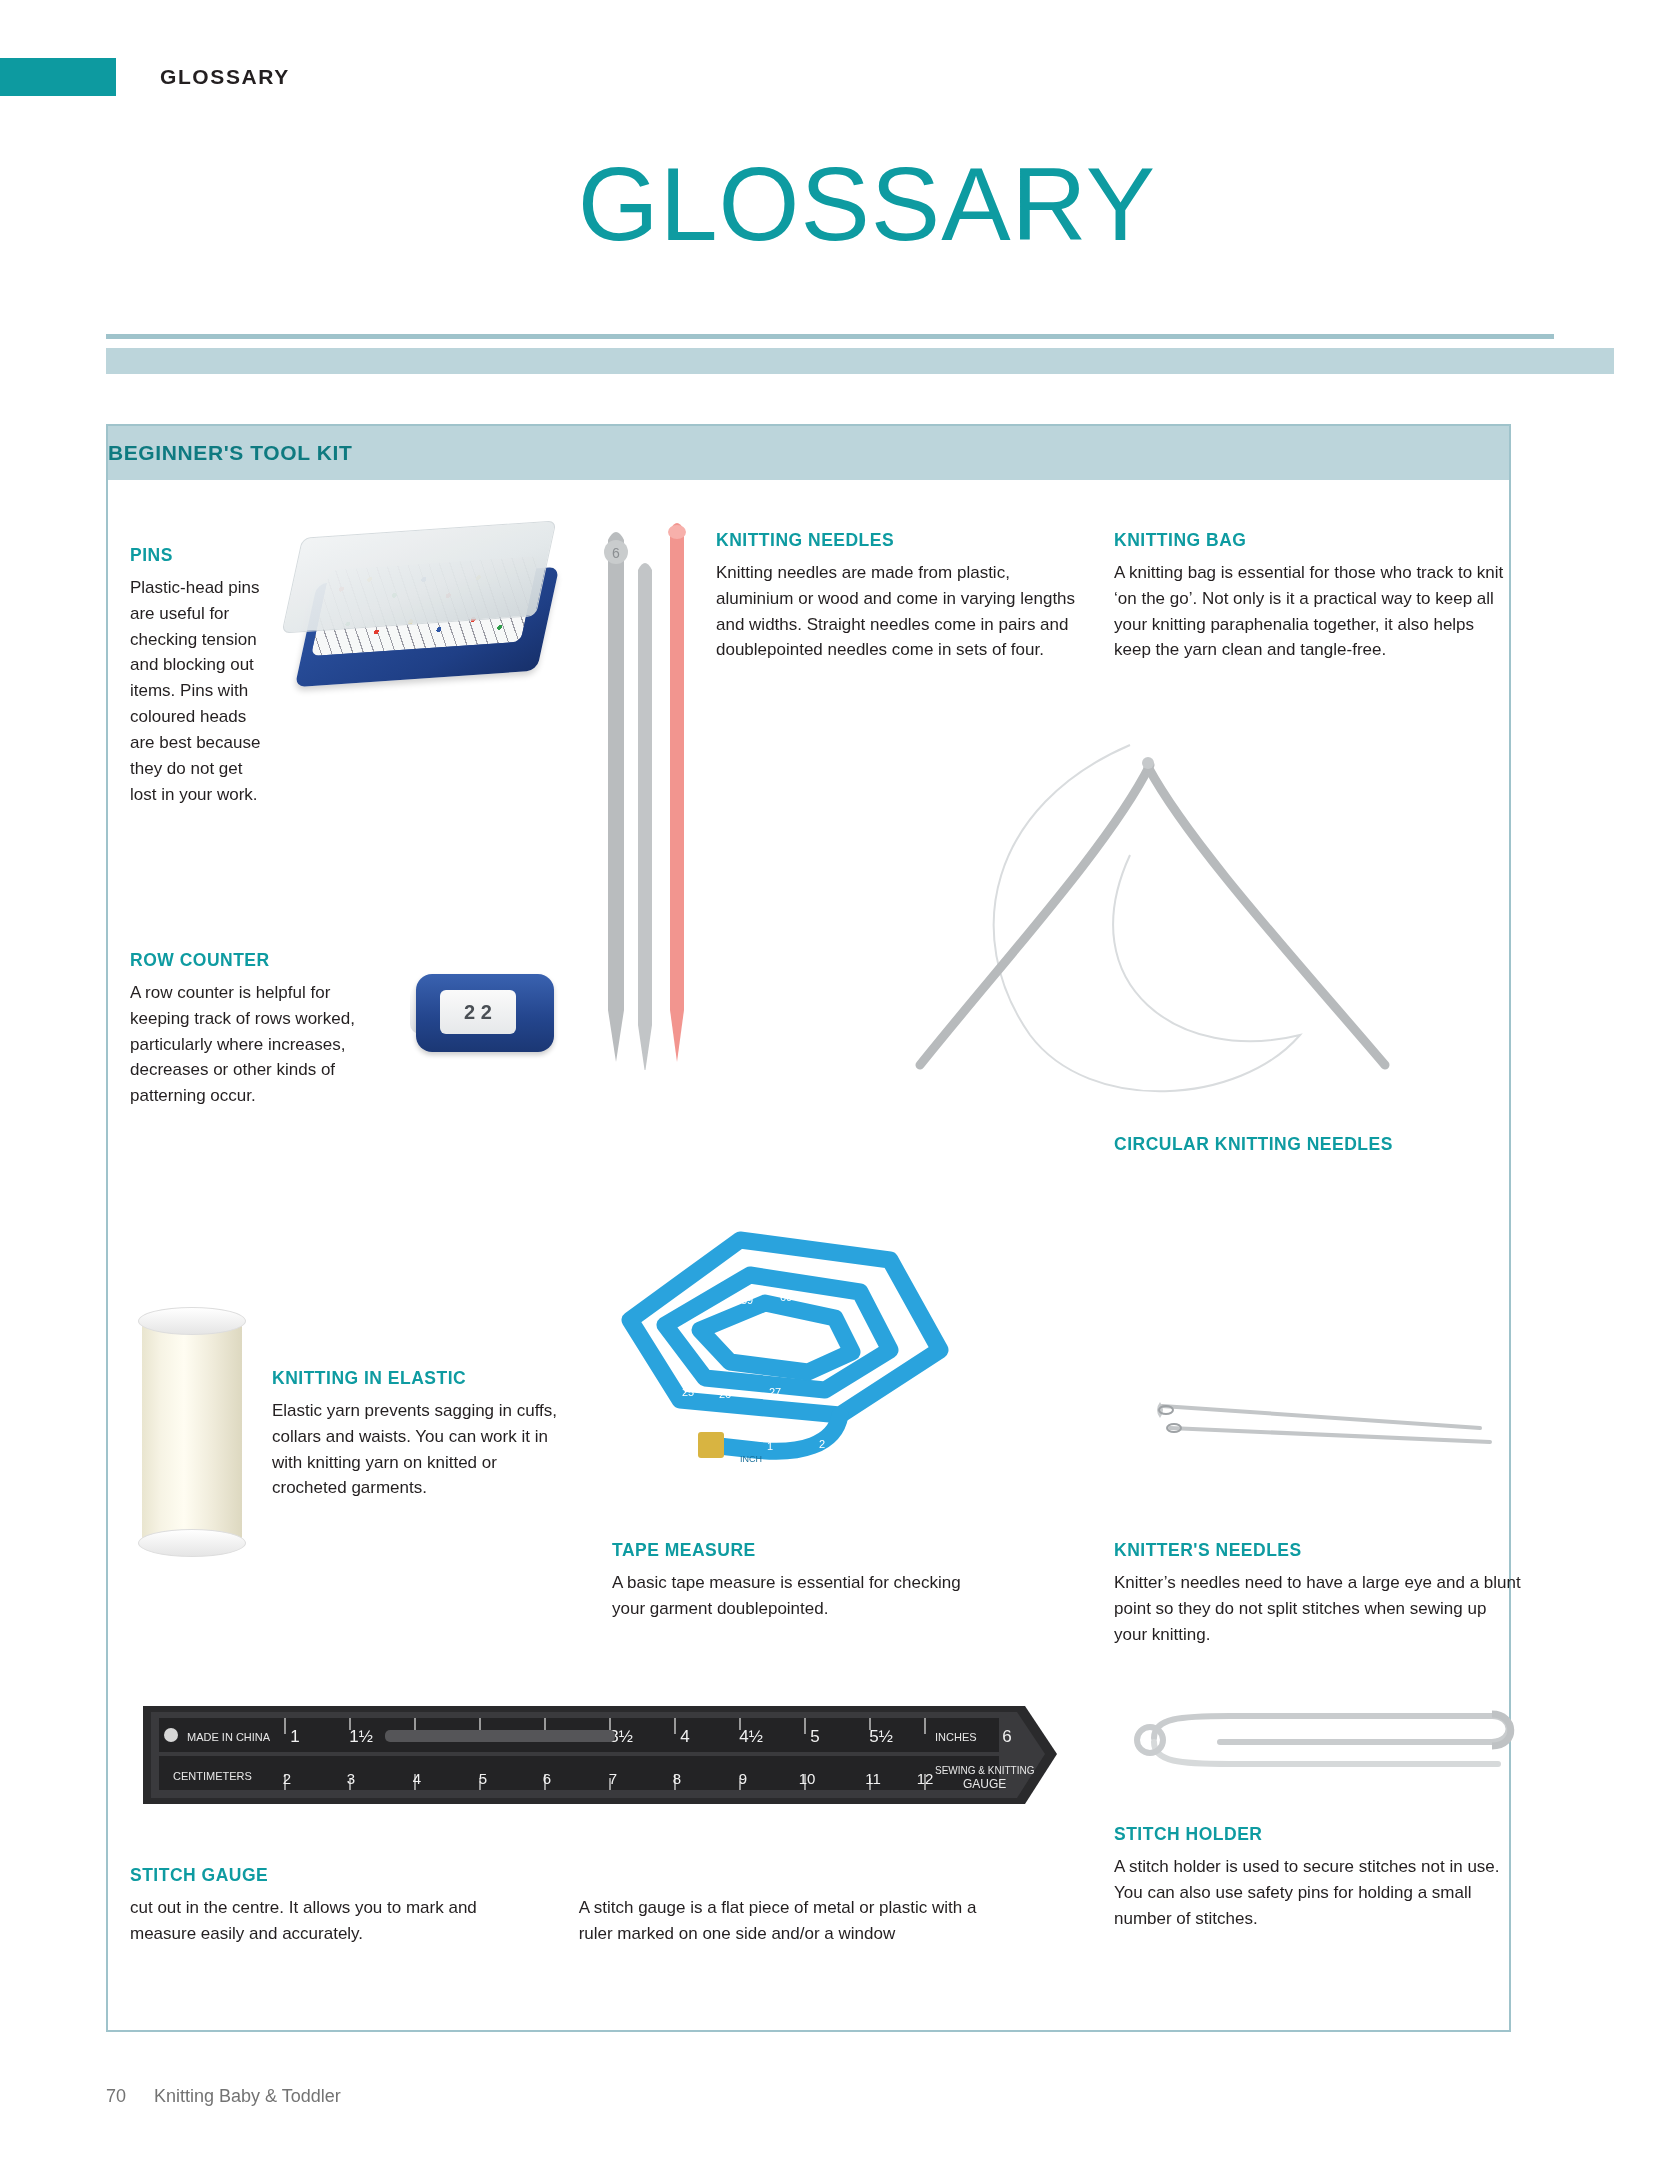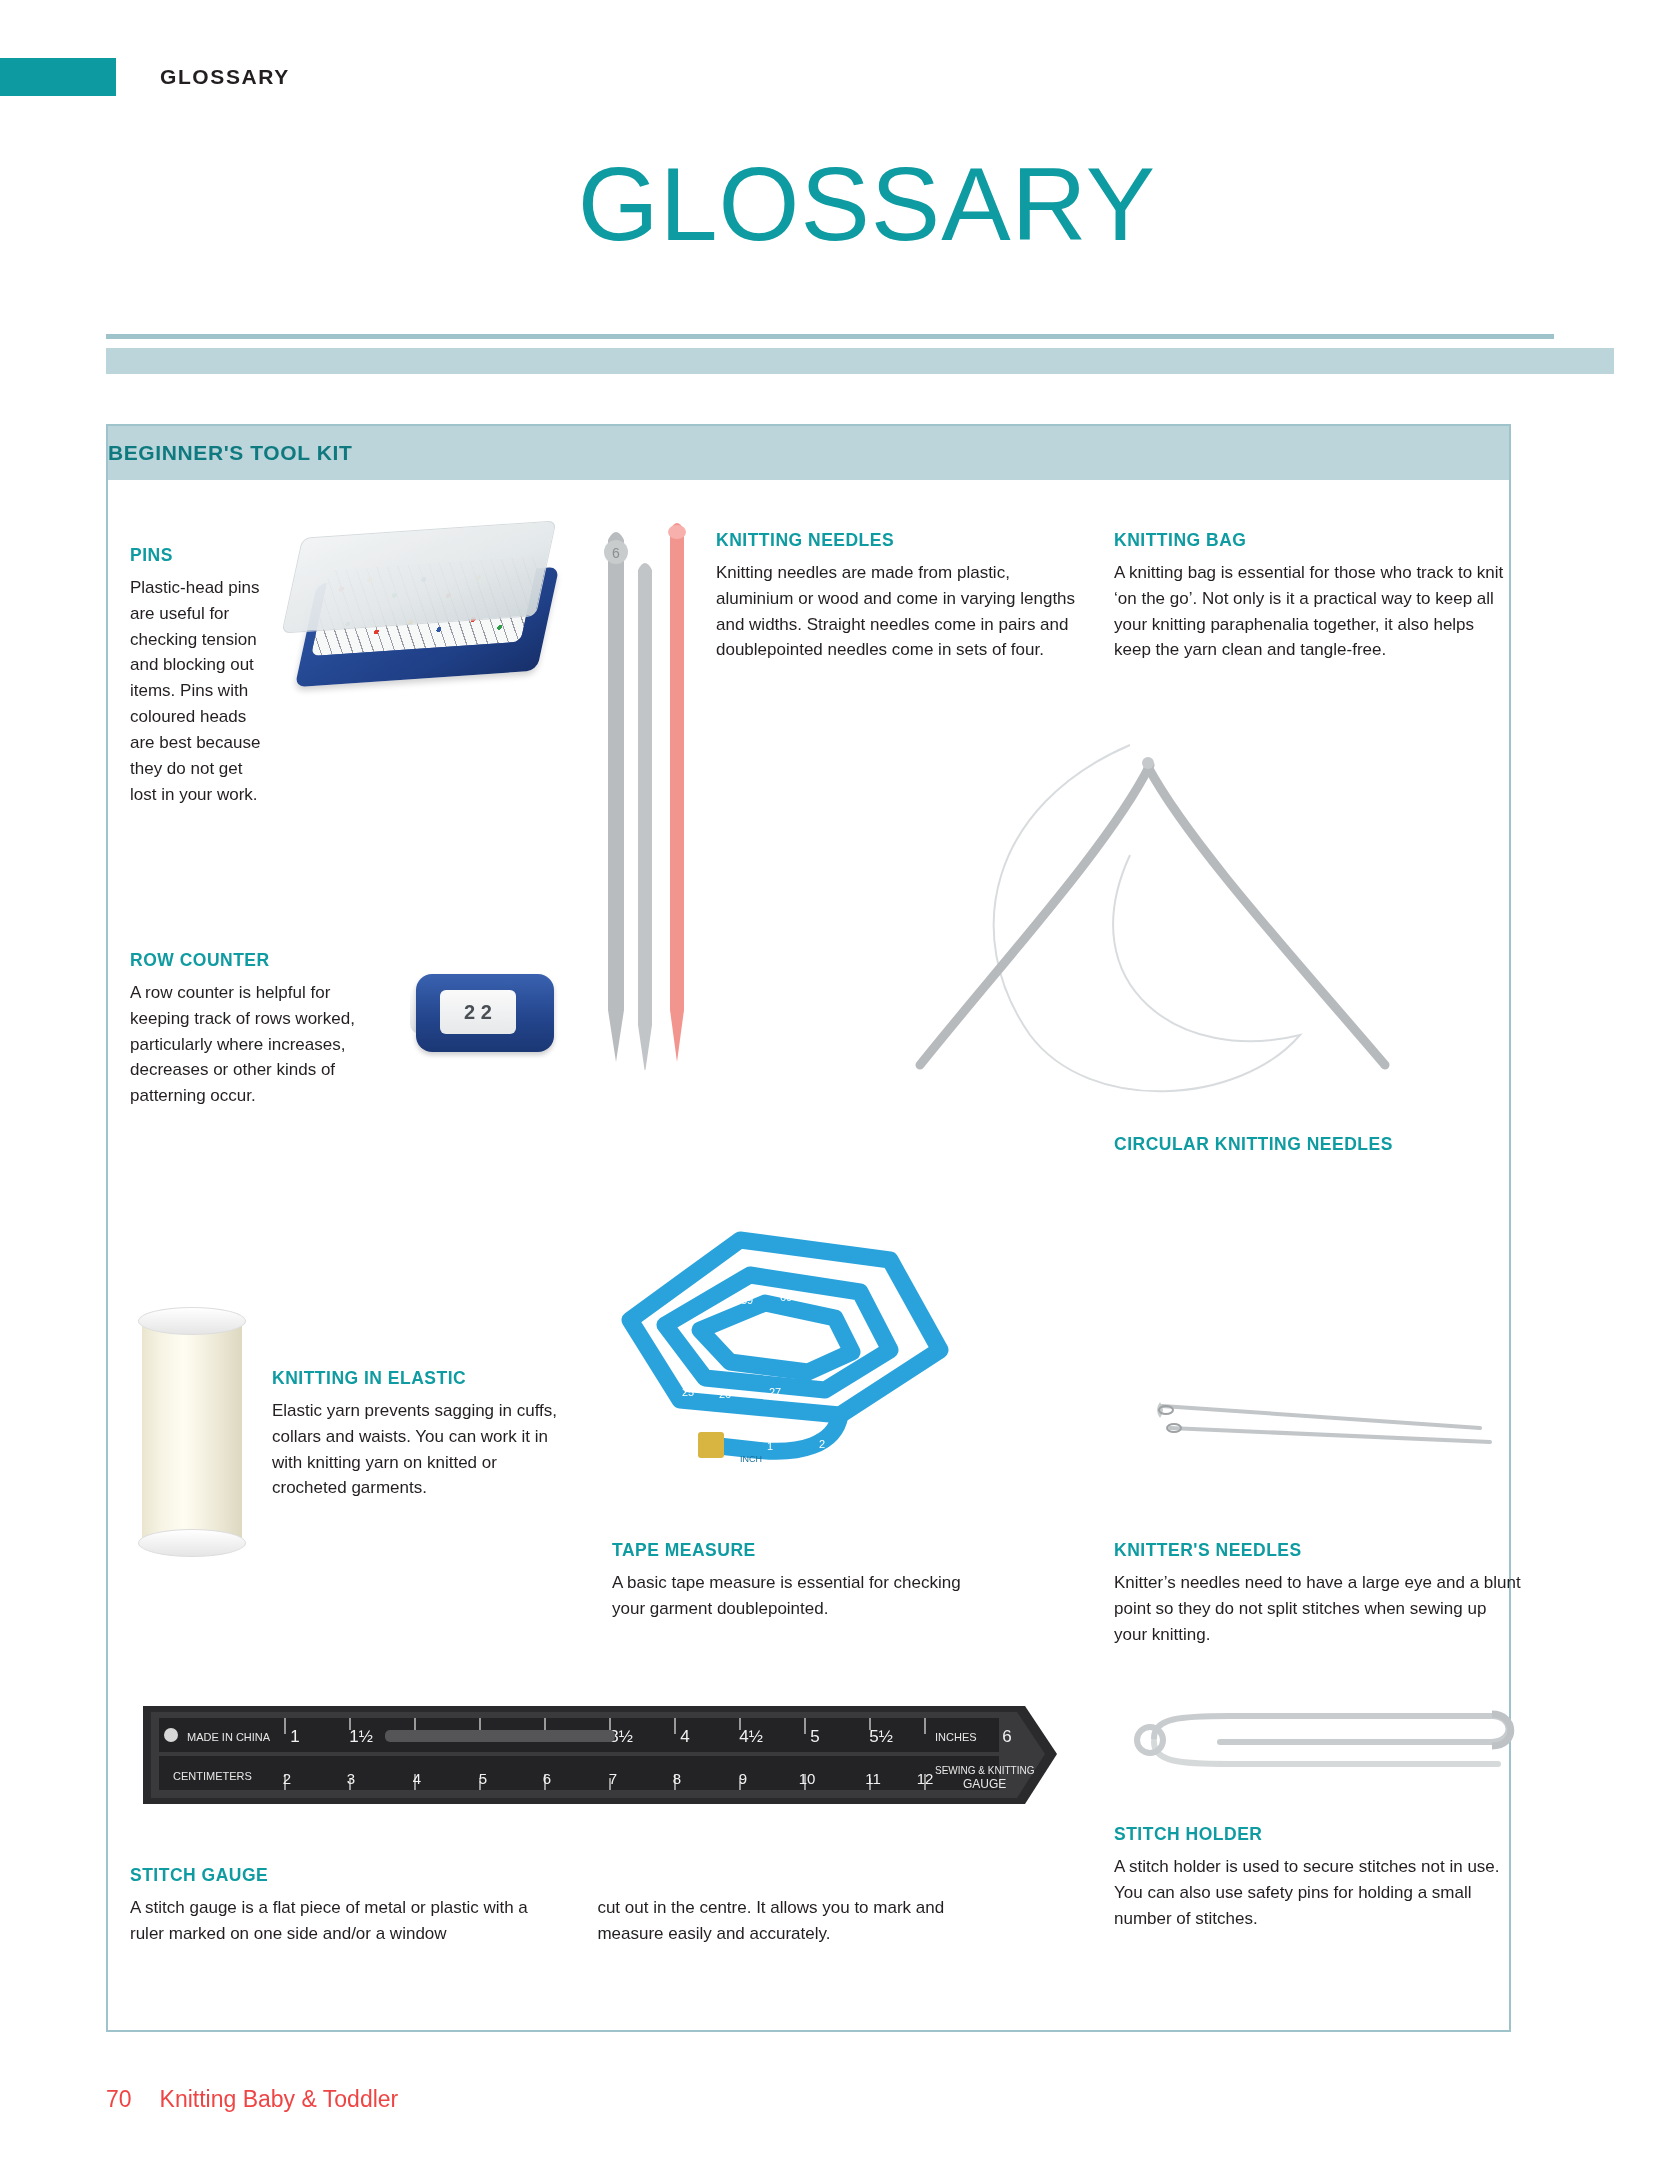--- a/index.html
+++ b/index.html
@@ -207,22 +207,22 @@
   .gauge-art { left: 135px; top: 1700px; width: 930px; height: 110px; }
 
   
   .pin-art { left: 1120px; top: 1700px; width: 420px; height: 80px; }
 
   
   .footer {
     position: absolute;
     left: 106px; top: 2086px;
     display: flex; align-items: baseline; gap: 28px;
-    font-size: 23px;
-    color: #ef4444;
+    font-size: 18px;
+    color: #737373;
   }
   .footer-book { font-style: normal; }
 </style>
 </head>
 <body>
 
 <div class="runhead">
   <div class="runhead-bar"></div>
   <div class="runhead-label">GLOSSARY</div>
 </div>
@@ -396,22 +396,22 @@
       <text x="672" y="84">10</text>
     <text x="738" y="84">11</text>
       <text x="790" y="84">12</text>
   </g>
   <rect x="250" y="30" width="230" height="12" rx="5" fill="#555558"></rect>
 </svg>
 
 <div class="block" style="left:130px; top:1865px; width:880px;">
   <h3>STITCH GAUGE</h3>
   <div style="display:flex; gap:36px;">
+    <p style="width:440px;">cut out in the centre. It allows you to mark and measure easily and accurately.</p>
     <p style="width:460px;">A stitch gauge is a flat piece of metal or plastic with a ruler marked on one side and/or a window</p>
-    <p style="width:440px;">cut out in the centre. It allows you to mark and measure easily and accurately.</p>
   </div>
 </div>
 
 <svg class="art pin-art" viewBox="0 0 420 80">
   <path d="M34 38 C34 18, 60 16, 110 16 H372 C392 16, 396 40, 372 42 H100" fill="none" stroke="#c9ccce" stroke-width="6" stroke-linecap="round"></path>
   <path d="M34 42 C34 62, 60 64, 110 64 H378" fill="none" stroke="#d6d9da" stroke-width="6" stroke-linecap="round"></path>
   <circle cx="30" cy="40" r="13" fill="none" stroke="#c9ccce" stroke-width="6"></circle>
   <path d="M372 14 C396 14, 398 46, 372 46" fill="none" stroke="#bfc2c4" stroke-width="7"></path>
 </svg>
 

